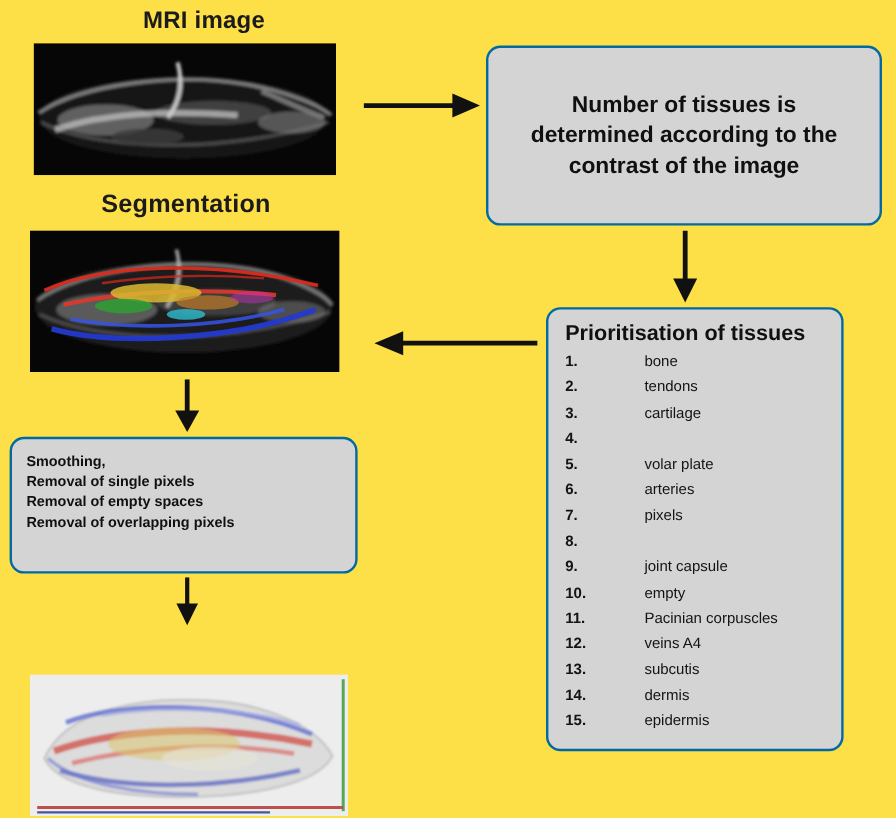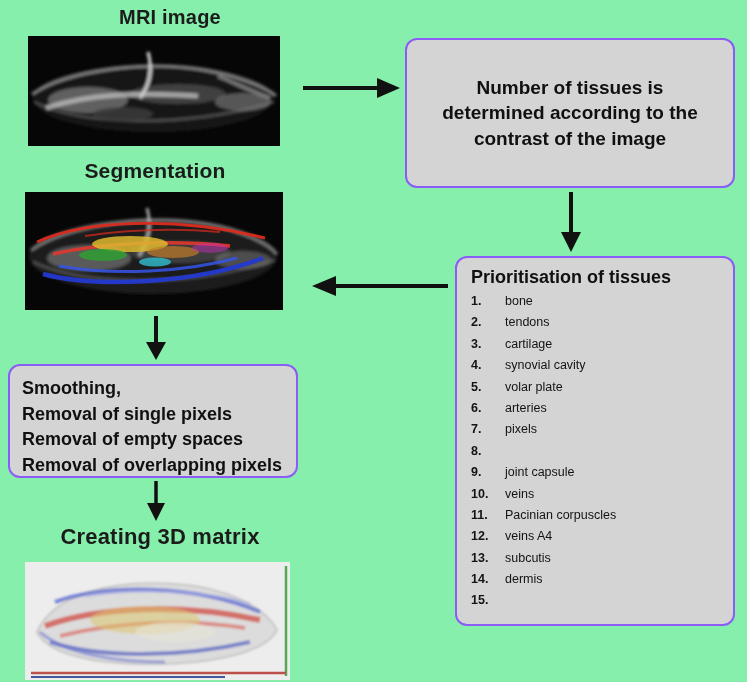--- a/index.html
+++ b/index.html
@@ -1,21 +1,21 @@
 <!DOCTYPE html>
 <html><head>
 <meta charset="utf-8">
 <style>
   * { box-sizing: border-box; }
   html, body { margin: 0; padding: 0; background: #ffffff; }
   .canvas {
     position: relative;
     width: 747px;
     height: 682px;
-    background: #86efac;
+    background: #fde047;
     font-family: "Liberation Sans", sans-serif;
     color: #171717;
     overflow: hidden;
   }
   .heading {
     position: absolute;
     font-weight: bold;
     text-align: center;
     color: #1b1b1b;
     letter-spacing: 0.2px;
@@ -26,54 +26,54 @@
 
   .img { position: absolute; line-height: 0; }
   .img svg { display: block; }
   .img-mri { left: 28px; top: 36px; }
   .img-seg { left: 25px; top: 192px; }
   .img-mat { left: 25px; top: 562px; }
 
   .box {
     position: absolute;
     background: #d4d4d4;
-    border: 2px solid #8b5cf6;
+    border: 2px solid #0369a1;
     border-radius: 12px;
   }
   .count-box {
     left: 405px; top: 38px; width: 330px; height: 150px;
     display: flex; align-items: center; justify-content: center;
   }
   .count-text {
     width: 262px;
     text-align: center;
     font-size: 19px;
     font-weight: 600;
     line-height: 1.32;
     color: #101010;
   }
   .prio-box {
-    left: 455px; top: 256px; width: 280px; height: 370px;
+    left: 455px; top: 256px; width: 248px; height: 370px;
     padding: 9px 8px 6px 14px;
   }
   .prio-title { font-size: 18px; font-weight: bold; color: #101010; margin-bottom: 6px; }
   .prio-row {
     display: grid;
     grid-template-columns: 34px 1fr;
     align-items: baseline;
     height: 21.4px;
   }
   .prio-num  { font-weight: bold; font-size: 12.5px; color: #131313; }
-  .prio-label{ font-size: 12.5px; color: #131313; }
+  .prio-label{ font-size: 12.5px; color: #131313; margin-left: 32px; }
 
   .proc-box {
     left: 8px; top: 364px; width: 290px; height: 114px;
     padding: 10px 8px 8px 12px;
   }
-  .proc-line { font-size: 18px; font-weight: bold; line-height: 1.42; color: #101010; }
+  .proc-line { font-size: 12px; font-weight: bold; line-height: 1.42; color: #101010; }
 
   .arrow { position: absolute; }
   .a-right { left: 303px; top: 73px; }
   .a-down1 { left: 556px; top: 192px; }
   .a-left  { left: 310px; top: 271px; }
   .a-down2 { left: 141px; top: 316px; }
   .a-down3 { left: 141px; top: 481px; }
 </style>
 </head>
 <body>
@@ -128,21 +128,20 @@
       <div class="prio-row">
         <span class="prio-num">2.</span>
         <span class="prio-label">tendons</span>
       </div>
       <div class="prio-row">
         <span class="prio-num">3.</span>
         <span class="prio-label">cartilage</span>
       </div>
       <div class="prio-row">
         <span class="prio-num">4.</span>
-        <span class="prio-label">synovial cavity</span>
       </div>
       <div class="prio-row">
         <span class="prio-num">5.</span>
         <span class="prio-label">volar plate</span>
       </div>
       <div class="prio-row">
         <span class="prio-num">6.</span>
         <span class="prio-label">arteries</span>
       </div>
       <div class="prio-row">
@@ -151,40 +150,41 @@
       </div>
       <div class="prio-row">
         <span class="prio-num">8.</span>
       </div>
       <div class="prio-row">
         <span class="prio-num">9.</span>
         <span class="prio-label">joint capsule</span>
       </div>
       <div class="prio-row">
         <span class="prio-num">10.</span>
-        <span class="prio-label">veins</span>
+        <span class="prio-label">empty</span>
       </div>
       <div class="prio-row">
         <span class="prio-num">11.</span>
         <span class="prio-label">Pacinian corpuscles</span>
       </div>
       <div class="prio-row">
         <span class="prio-num">12.</span>
         <span class="prio-label">veins A4</span>
       </div>
       <div class="prio-row">
         <span class="prio-num">13.</span>
         <span class="prio-label">subcutis</span>
       </div>
       <div class="prio-row">
         <span class="prio-num">14.</span>
         <span class="prio-label">dermis</span>
       </div>
       <div class="prio-row">
         <span class="prio-num">15.</span>
+        <span class="prio-label">epidermis</span>
       </div>
     </div>
   </div>
 
   <svg class="arrow a-left" width="138" height="30">
     <line x1="138" y1="15" x2="24" y2="15" stroke="#111" stroke-width="4"></line>
     <polygon points="26,5 26,25 2,15" fill="#111"></polygon>
   </svg>
 
   <div class="heading h-seg">Segmentation</div>
@@ -233,21 +233,20 @@
     <div class="proc-line">Removal of single pixels</div>
     <div class="proc-line">Removal of empty spaces</div>
     <div class="proc-line">Removal of overlapping pixels</div>
   </div>
 
   <svg class="arrow a-down3" width="30" height="42">
     <line x1="15" y1="0" x2="15" y2="24" stroke="#111" stroke-width="3.5"></line>
     <polygon points="6,22 24,22 15,40" fill="#111"></polygon>
   </svg>
 
-  <div class="heading h-mat">Creating 3D matrix</div>
   <div class="img img-mat">
     <svg width="265" height="118" viewBox="0 0 265 118">
       <defs>
           <filter id="blurC" x="-20%" y="-20%" width="140%" height="140%">
             <feGaussianBlur stdDeviation="1.1"></feGaussianBlur>
           </filter>
         </defs>
       <rect width="265" height="118" fill="#ebebeb"></rect>
       <line x1="261" y1="4" x2="261" y2="114" stroke="#3f9b3f" stroke-width="2.5"></line>
       <line x1="6" y1="111" x2="261" y2="111" stroke="#b23a32" stroke-width="2.5"></line>

